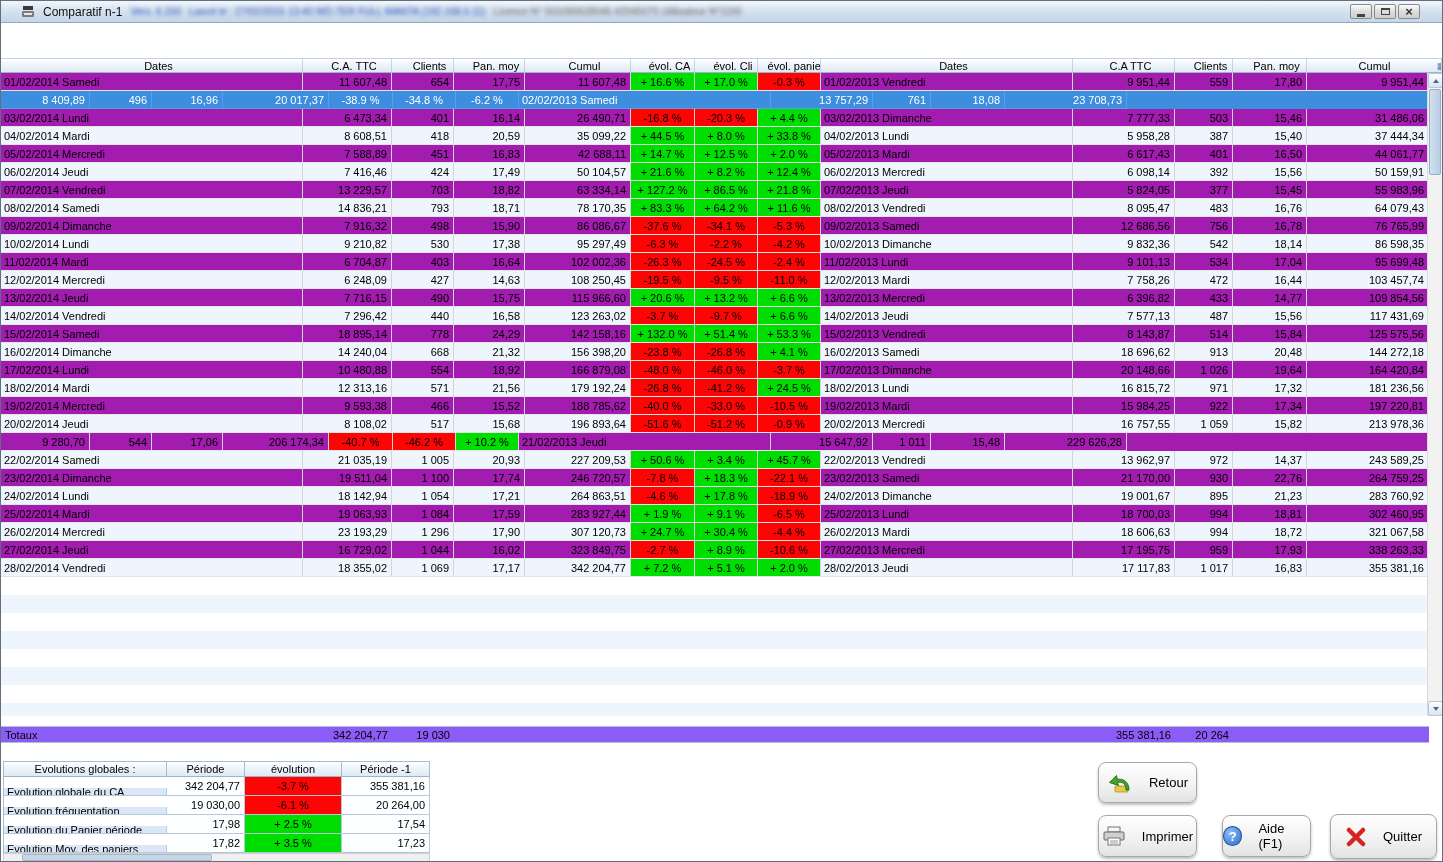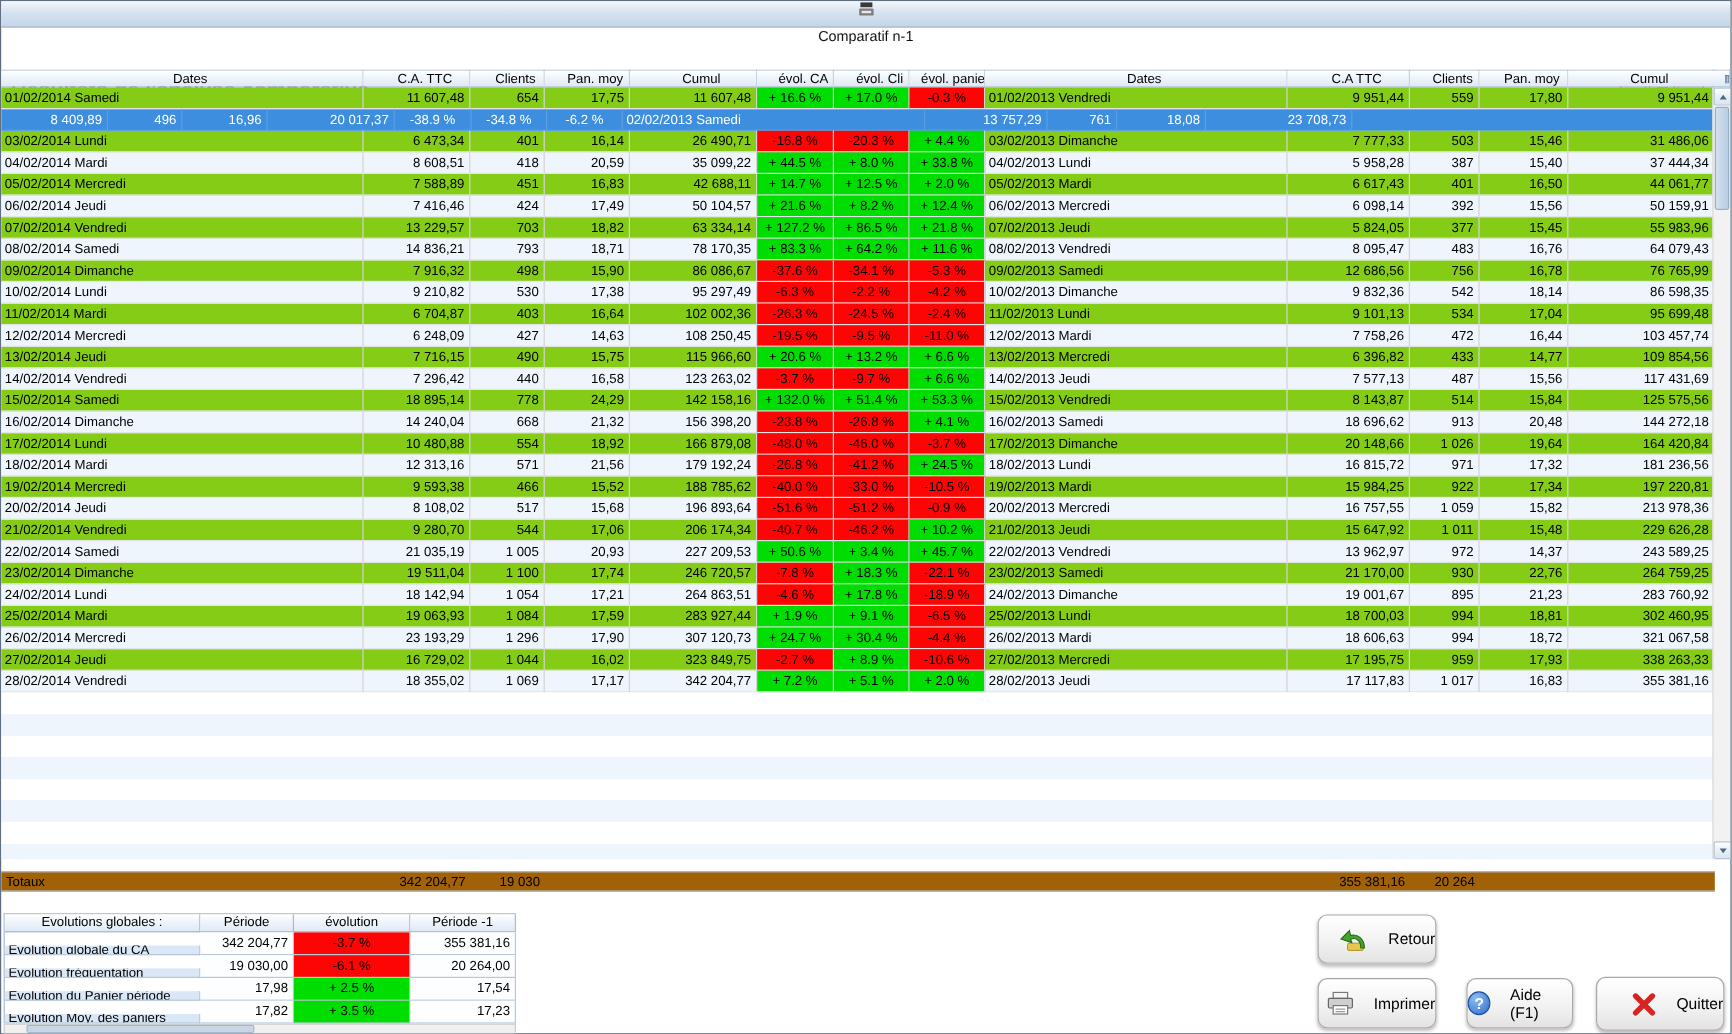--- a/index.html
+++ b/index.html
@@ -2,21 +2,21 @@
 <html><head>
 <meta charset="utf-8">
 <style>
   *{box-sizing:border-box;margin:0;padding:0;font-family:"Liberation Sans","DejaVu Sans",sans-serif;}
   body{background:#9aa7b5;}
   .window{position:relative;width:1443px;height:862px;background:#fff;border:1px solid #5f6f7f;overflow:hidden;}
 
   
   .titlebar{position:absolute;top:0;left:0;right:0;height:22px;
     background:linear-gradient(#f2f7fb,#d6e3f0 45%,#c3d6e8);
-    border-bottom:1px solid #93a8bd;display:flex;align-items:center;padding:0 20px;gap:8px;flex-direction:column;}
+    border-bottom:1px solid #93a8bd;display:flex;align-items:center;padding:0 20px;gap:8px;}
   .title{font-size:12px;color:#111;white-space:nowrap;}
   .redacted{font-size:10px;filter:blur(2px);white-space:nowrap;overflow:hidden;}
   .redacted.blue{color:#2b50b8;}
   .redacted.gray{color:#666;}
   .win-controls{margin-left:auto;display:flex;gap:2px;padding-right:2px;}
   .win-btn{width:22px;height:15px;border:1px solid #8a8a8a;border-radius:2px;
     background:linear-gradient(#fcfcfc,#dcdcdc 50%,#cfcfcf);
     display:flex;align-items:center;justify-content:center;cursor:pointer;}
   .glyph-min{width:8px;height:3px;background:#444;margin-top:7px;}
   .glyph-max{width:9px;height:7px;border:1px solid #444;border-top:2px solid #444;}
@@ -30,21 +30,21 @@
   .w10{width:58px}.w11{width:74px}.w12{width:122px}
 
   .thead{position:absolute;top:57px;left:0;display:flex;height:15px;}
   .hcell,.hcorner{height:15px;font-size:11px;display:flex;align-items:center;justify-content:center;
     background:linear-gradient(#ffffff,#eaf1f9 60%,#dfe9f4);
     border-top:1px solid #c3d1e0;border-right:1px solid #c3d1e0;border-bottom:1px solid #9db3c8;
     color:#000;overflow:hidden;white-space:nowrap;cursor:default;padding-left:14px;}
   .hcorner{position:absolute;top:57px;right:0;width:15px;font-size:9px;color:#5a7a9a;}
 
   .tbody{position:absolute;top:72px;left:0;width:1428px;}
-  .row{display:flex;height:18px;background:#84cc16;}
+  .row{display:flex;height:18px;background:#a21caf;}
   .row.alt{background:#eef5fc;}
   .cell{height:18px;border-right:1px solid #d4d4d4;border-bottom:1px solid #e4e4e4;
     font-size:11px;display:flex;align-items:center;overflow:hidden;white-space:nowrap;}
   .cell.date{padding-left:3px;}
   .cell.num{justify-content:flex-end;padding-right:4px;}
   .cell.ev{justify-content:center;}
   .cell.ev.pos{background:var(--positive,#00dd00);}
   .cell.ev.neg{background:var(--negative,#fe0505);}
   .row.selected{background:var(--selected,#3d8ede);color:#fff;}
   .row.selected .cell{border-right-color:#5a9fe6;border-bottom-color:#5a9fe6;}
@@ -58,21 +58,21 @@
     border:1px solid #b5c6d8;border-radius:2px;display:flex;align-items:center;justify-content:center;cursor:pointer;}
   .sbtn.up{top:0;}
   .sbtn.down{bottom:0;}
   .tri-up{width:0;height:0;border-left:3px solid transparent;border-right:3px solid transparent;border-bottom:4px solid #4a6a8a;}
   .tri-down{width:0;height:0;border-left:3px solid transparent;border-right:3px solid transparent;border-top:4px solid #4a6a8a;}
   .sthumb{position:absolute;top:16px;left:1px;width:12px;height:86px;
     background:linear-gradient(90deg,#d4e0ee,#b8cde4);border:1px solid #93afc9;border-radius:2px;cursor:grab;}
 
   
   .totals{position:absolute;top:725px;left:0;width:1428px;height:17px;display:flex;
-    border-top:1px solid #b4c2d0;border-bottom:1px solid #b4c2d0;background:#a16207;font-size:11px;}
+    border-top:1px solid #b4c2d0;border-bottom:1px solid #b4c2d0;background:#8b5cf6;font-size:11px;}
   .tcell{height:100%;display:flex;align-items:center;overflow:hidden;white-space:nowrap;}
   .tcell.left{padding-left:4px;}
   .tcell.num{justify-content:flex-end;padding-right:4px;}
 
   
   .summary{position:absolute;top:760px;left:2px;width:427px;border-left:1px solid #a9bccd;border-top:1px solid #a9bccd;}
   .shead{display:flex;height:15px;}
   .shcell{background:linear-gradient(#ffffff,#eaf1f9 60%,#dfe9f4);
     border-right:1px solid #a9bccd;border-bottom:1px solid #9db3c8;
     font-size:11px;display:flex;align-items:center;justify-content:center;white-space:nowrap;overflow:hidden;}
@@ -84,21 +84,21 @@
   .scell.num{background:#fdfeff;justify-content:flex-end;padding-right:4px;}
   .scell.ev{justify-content:center;}
   .scell.ev.pos{background:var(--positive,#00dd00);}
   .scell.ev.neg{background:var(--negative,#fe0505);}
 
   
   .hscroll{position:absolute;top:852px;left:2px;width:427px;height:9px;background:#f0f0f0;border:1px solid #cfcfcf;}
   .hthumb{position:absolute;top:0;left:18px;width:190px;height:7px;background:#c9d6e5;border:1px solid #a5b8cb;border-radius:2px;cursor:grab;}
 
   
-  .btn{position:absolute;display:flex;align-items:center;justify-content:flex-end;gap:16px;
+  .btn{position:absolute;display:flex;align-items:center;justify-content:center;gap:16px;
     border:1px solid #a8a8a8;border-radius:8px;
     background:linear-gradient(#ffffff,#f2f2f2 55%,#e3e3e3);
     box-shadow:0 2px 3px rgba(0,0,0,0.25), inset 0 1px 0 #fff;
     font-size:13px;color:#000;cursor:pointer;}
   .btn-retour{left:1097px;top:761px;width:99px;height:41px;}
   .btn-imprimer{left:1097px;top:814px;width:99px;height:42px;}
   .btn-aide{left:1221px;top:814px;width:89px;height:42px;}
   .btn-quitter{left:1329px;top:813px;width:107px;height:45px;}
   .help-circle{width:20px;height:20px;border-radius:50%;
     background:radial-gradient(circle at 35% 30%,#8cc0f5,#2e6bcc);
@@ -449,21 +449,20 @@
     <div class="cell ev w5 neg">-51.6 %</div>
     <div class="cell ev w6 neg">-51.2 %</div>
     <div class="cell ev w7 neg">-0.9 %</div>
     <div class="cell date w8">20/02/2013 Mercredi</div>
     <div class="cell num w9">16 757,55</div>
     <div class="cell num w10">1 059</div>
     <div class="cell num w11">15,82</div>
     <div class="cell num w12">213 978,36</div>
   </div>
       <div class="row">
-    <div class="cell date w0">21/02/2014 Vendredi</div>
     <div class="cell num w1">9 280,70</div>
     <div class="cell num w2">544</div>
     <div class="cell num w3">17,06</div>
     <div class="cell num w4">206 174,34</div>
     <div class="cell ev w5 neg">-40.7 %</div>
     <div class="cell ev w6 neg">-46.2 %</div>
     <div class="cell ev w7 pos">+ 10.2 %</div>
     <div class="cell date w8">21/02/2013 Jeudi</div>
     <div class="cell num w9">15 647,92</div>
     <div class="cell num w10">1 011</div>

